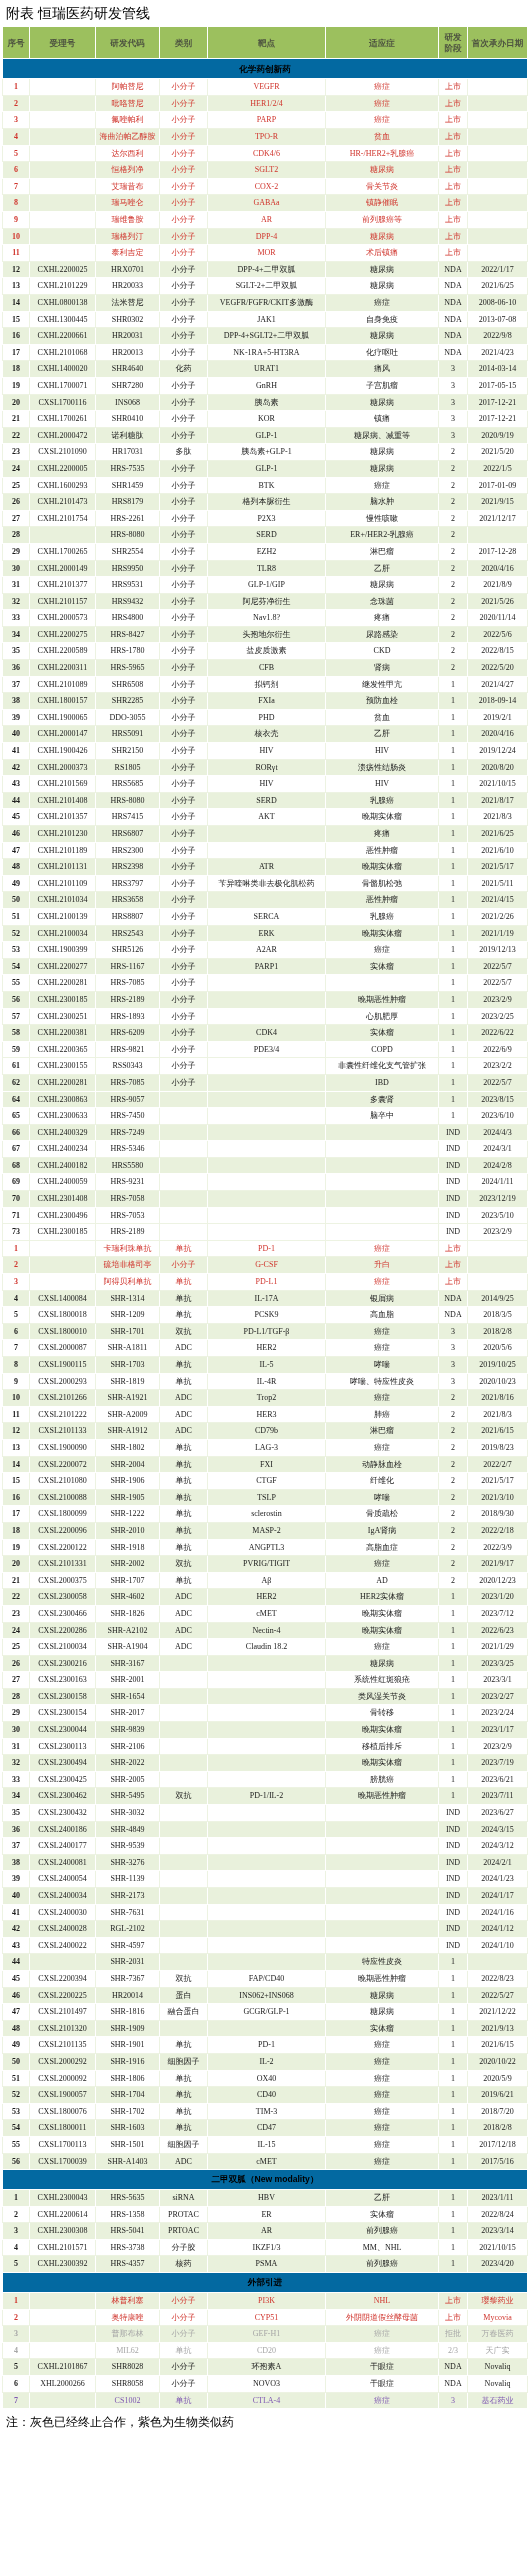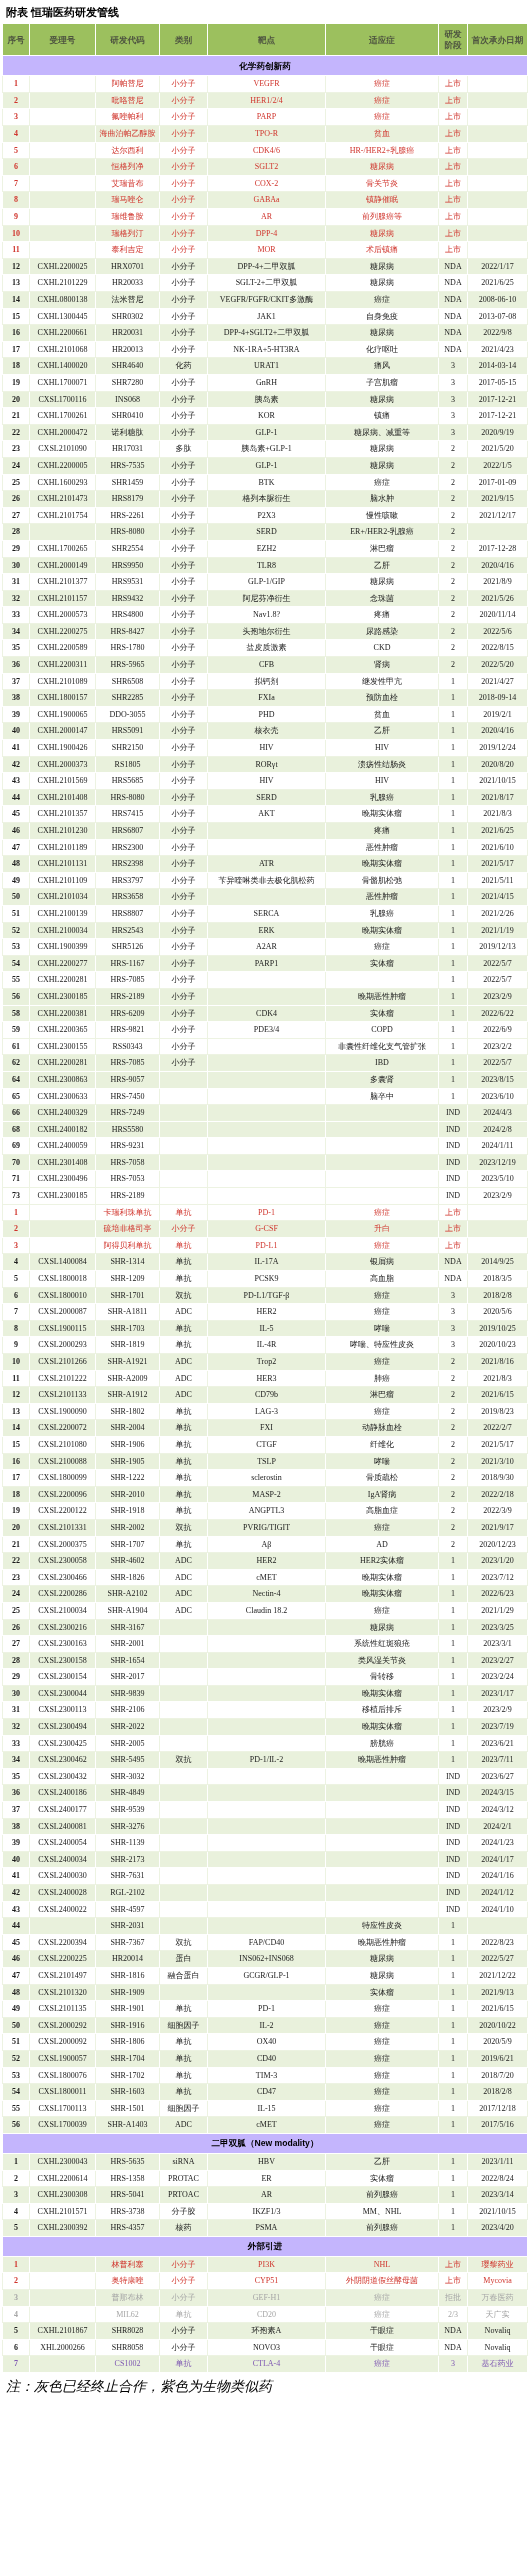--- a/index.html
+++ b/index.html
@@ -1,40 +1,40 @@
 <!DOCTYPE html>
 <html style="font-size:10.6px"><head>
 <meta charset="utf-8">
 <style>
   html,body{margin:0;padding:0;background:#fff;}
   .page{width:530px;box-sizing:border-box;padding:4px 2px 5.3px 2px;
         font-family:"Liberation Serif","DejaVu Serif",serif;color:#1a1a1a;}
   .title{font-family:"Liberation Sans","DejaVu Sans",sans-serif;
-         font-weight:bold;font-size:11px;color:#000;margin:1.3px 0 4px 4px;}
+         font-weight:normal;font-size:14px;color:#000;margin:1.3px 0 4px 4px;}
   table{border-collapse:separate;border-spacing:0;table-layout:fixed;width:526px;}
   th,td{box-sizing:border-box;text-align:center;vertical-align:middle;
         padding:1.3px 1.3px;font-size:8px;line-height:1.2;overflow:hidden;}
   thead th{background:#9cc05e;color:#4e5440;font-weight:bold;height:32px;
            font-family:"Liberation Sans","DejaVu Sans",sans-serif;font-size:8.6px;
            border-right:1.3px solid #fff;border-bottom:1.3px solid #fff;}
   thead th:first-child{border-left:1.3px solid #fff;}
-  tr.section td{background:#c4b5fd;font-weight:bold;font-size:8.6px;height:20px;
+  tr.section td{background:#0369a1;font-weight:bold;font-size:8.6px;height:20px;
                 font-family:"Liberation Sans","DejaVu Sans",sans-serif;color:#000;
                 border-bottom:1.3px solid #fff;border-right:1.3px solid #fff;border-left:1.3px solid #fff;}
   tr.g td{background:#e9f1dc;border-right:1.3px solid #fff;border-bottom:1.3px solid #fff;}
   tr.g td:first-child{border-left:1.3px solid #fff;}
   tr.w td{background:#ffffff;border-right:1.3px solid #edf3e2;border-bottom:1.3px solid #edf3e2;}
   tr.w td:first-child{border-left:1.3px solid #edf3e2;}
   tbody td{height:16.6px;}
   td.no{font-weight:bold;}
   tr.red td{color:#d0342c;}
   tr.gray td{color:#a6a6a6;}
   tr.purple td{color:#7e57b2;}
-  .note{font-family:"Liberation Sans","DejaVu Sans",sans-serif;font-size:14px;
-        color:#000;margin:4.6px 0 2.7px 4px;font-style:italic;}
+  .note{font-family:"Liberation Sans","DejaVu Sans",sans-serif;font-size:12px;
+        color:#000;margin:4.6px 0 2.7px 4px;}
 </style>
 </head>
 <body>
 
 <div class="page">
   <div class="title">附表 恒瑞医药研发管线</div>
 
   <table>
     <colgroup>
       <col style="width:28px">
@@ -615,20 +615,30 @@
         <tr class="g">
           <td class="no">56</td>
           <td>CXHL2300185</td>
           <td>HRS-2189</td>
           <td>小分子</td>
           <td></td>
           <td>晚期恶性肿瘤</td>
           <td>1</td>
           <td>2023/2/9</td>
         </tr>
+        <tr class="w">
+          <td class="no">57</td>
+          <td>CXHL2300251</td>
+          <td>HRS-1893</td>
+          <td>小分子</td>
+          <td></td>
+          <td>心肌肥厚</td>
+          <td>1</td>
+          <td>2023/2/25</td>
+        </tr>
         <tr class="g">
           <td class="no">58</td>
           <td>CXHL2200381</td>
           <td>HRS-6209</td>
           <td>小分子</td>
           <td>CDK4</td>
           <td>实体瘤</td>
           <td>1</td>
           <td>2022/6/22</td>
         </tr>
@@ -684,20 +694,30 @@
         </tr>
         <tr class="g">
           <td class="no">66</td>
           <td>CXHL2400329</td>
           <td>HRS-7249</td>
           <td></td>
           <td></td>
           <td></td>
           <td>IND</td>
           <td>2024/4/3</td>
+        </tr>
+        <tr class="w">
+          <td class="no">67</td>
+          <td>CXHL2400234</td>
+          <td>HRS-5346</td>
+          <td></td>
+          <td></td>
+          <td></td>
+          <td>IND</td>
+          <td>2024/3/1</td>
         </tr>
         <tr class="g">
           <td class="no">68</td>
           <td>CXHL2400182</td>
           <td>HRS5580</td>
           <td></td>
           <td></td>
           <td></td>
           <td>IND</td>
           <td>2024/2/8</td>

